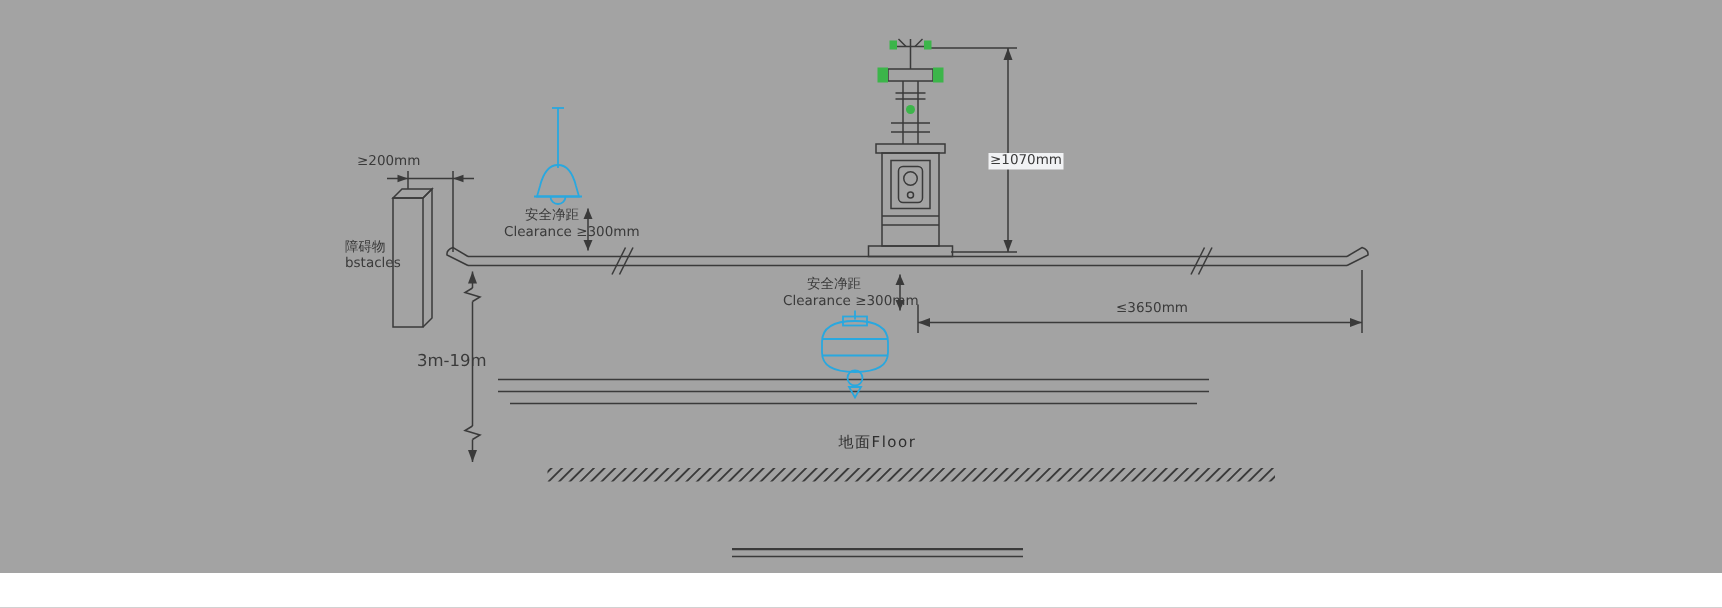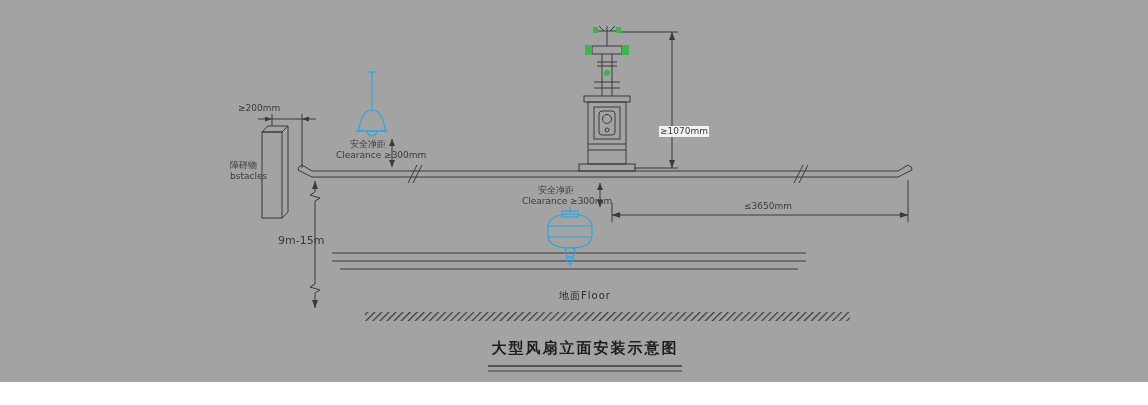--- a/index.html
+++ b/index.html
@@ -12,21 +12,21 @@
   }
   #linework{position:absolute;left:0;top:0;}
   .lbl{
     position:absolute;
     color:#3a3a3a;
     font-size:9px;
     line-height:11px;
     white-space:nowrap;
   }
   .lbl.center{text-align:left;}
-  .masked{background:#f1f2f4;padding:0 1px;margin-top:24px;}
+  .masked{background:#f1f2f4;padding:0 1px;}
   .height-lbl{font-size:11px;}
   .floor-lbl{font-size:10px;letter-spacing:1px;color:#2e2e2e;}
   .title-lbl{
     font-size:15px;font-weight:bold;letter-spacing:2px;color:#1d1d1d;
     width:260px;text-align:center;
   }
   .arw{stroke:none;}
 </style>
 </head>
 <body>
@@ -181,19 +181,18 @@
   <div class="lbl center" style="left:350px;top:139px;width:62px;">安全净距</div>
   <div class="lbl center" style="left:336px;top:150px;width:92px;">Clearance ≥300mm</div>
 
   <div class="lbl masked" style="left:659px;top:102px;">≥1070mm</div>
 
   <div class="lbl center" style="left:538px;top:185px;width:62px;">安全净距</div>
   <div class="lbl center" style="left:522px;top:196px;width:92px;">Clearance ≥300mm</div>
 
   <div class="lbl" style="left:744px;top:201px;text-align:right;">≤3650mm</div>
 
-  <div class="lbl height-lbl" style="left:278px;top:235px;">9m-15m</div>
+  <div class="lbl height-lbl" style="left:278px;top:235px;">3m-19m</div>
 
   <div class="lbl floor-lbl" style="left:520px;top:290px;width:130px;text-align:center;">地面Floor</div>
 
-  <div class="lbl title-lbl" style="left:455px;top:343px;">大型风扇立面安装示意图</div>
 
 </div>
 
 </body></html>

